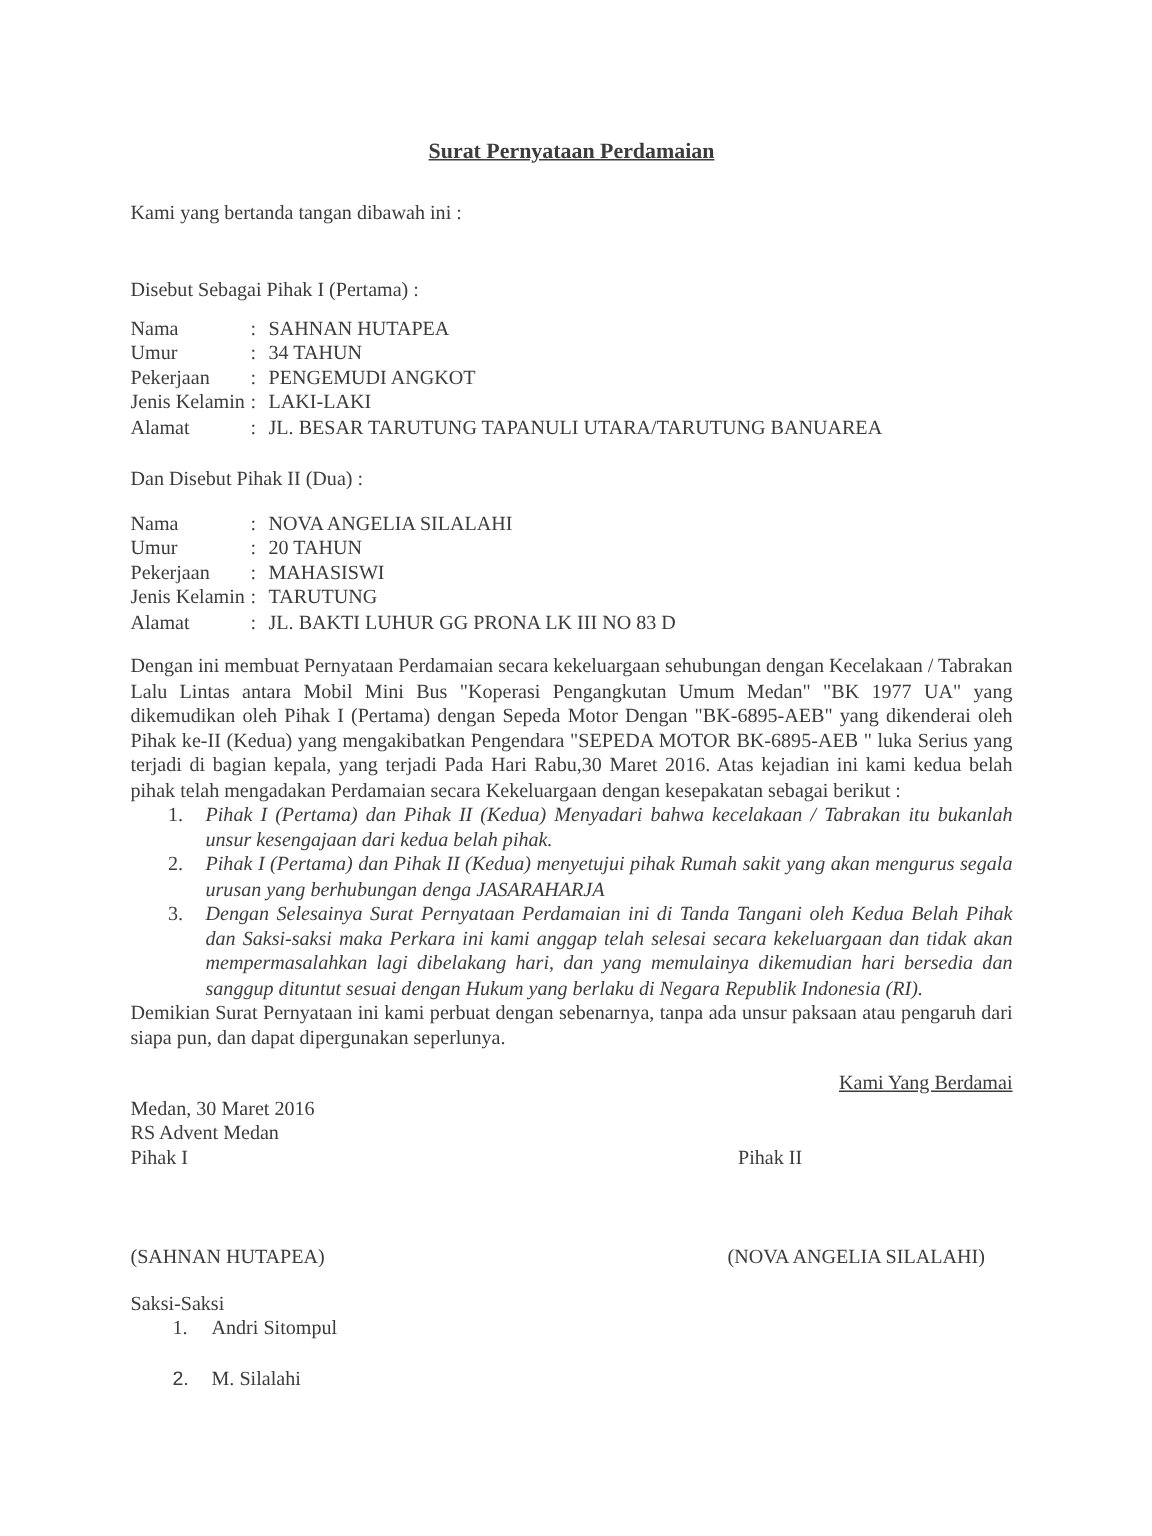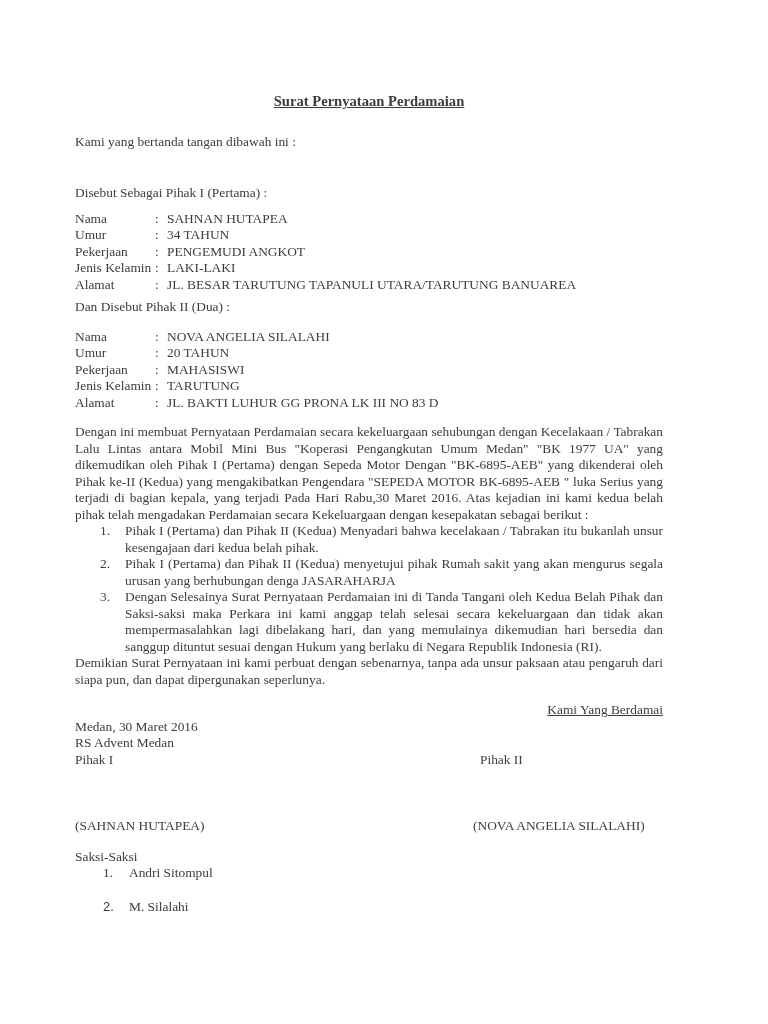--- a/index.html
+++ b/index.html
@@ -8,50 +8,50 @@
     position: relative;
     width: 768px;
     height: 1024px;
     background: #ffffff;
     overflow: hidden;
     font-family: "Liberation Serif", "DejaVu Serif", serif;
     color: #3c3c3c;
   }
   .content {
     position: absolute;
-    left: 75px;
+    left: 87px;
     top: 93px;
     width: 588px;
     font-size: 13.4px;
     line-height: 16.5px;
   }
   .doc-title {
     text-align: center;
     font-weight: bold;
     font-size: 14.6px;
     text-decoration: underline;
     margin-bottom: 24px;
   }
   .intro { margin-bottom: 35px; }
   .party-heading { margin-bottom: 9px; }
   .fields { margin-bottom: 6px; }
   .field-row { display: flex; }
   .field-label { width: 80px; flex: 0 0 80px; }
   .field-colon { width: 12px; flex: 0 0 12px; }
   .field-value { flex: 1; white-space: nowrap; }
-  .party2-heading { margin-top: 6px; margin-bottom: 13px; }
+  .party2-heading { margin-top: 18px; margin-bottom: 13px; }
   .body-par {
     text-align: justify;
     margin-top: 13px;
     margin-bottom: 0;
   }
   .agreement-list { margin: 0; }
   .agreement-item { display: flex; }
   .item-num { flex: 0 0 25px; margin-left: 25px; text-align: left; }
-  .item-text { flex: 1; text-align: justify; }
+  .item-text { flex: 1; text-align: justify; font-style: italic; }
   .closing-par { text-align: justify; }
   .signoff-heading {
     text-align: right;
     text-decoration: underline;
     margin-top: 14px;
   }
   .plain-line { }
   .two-col { position: relative; }
   .right-col { position: absolute; left: 398px; top: 0; }
   .right-col-label { position: absolute; left: 405px; top: 0; }

